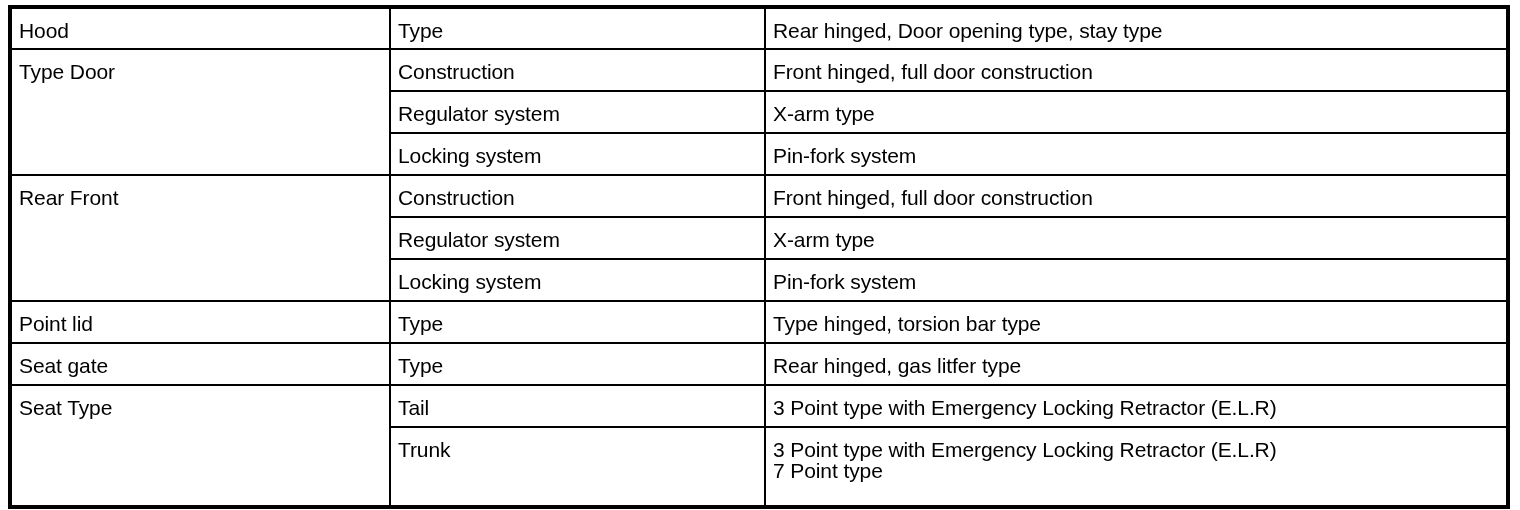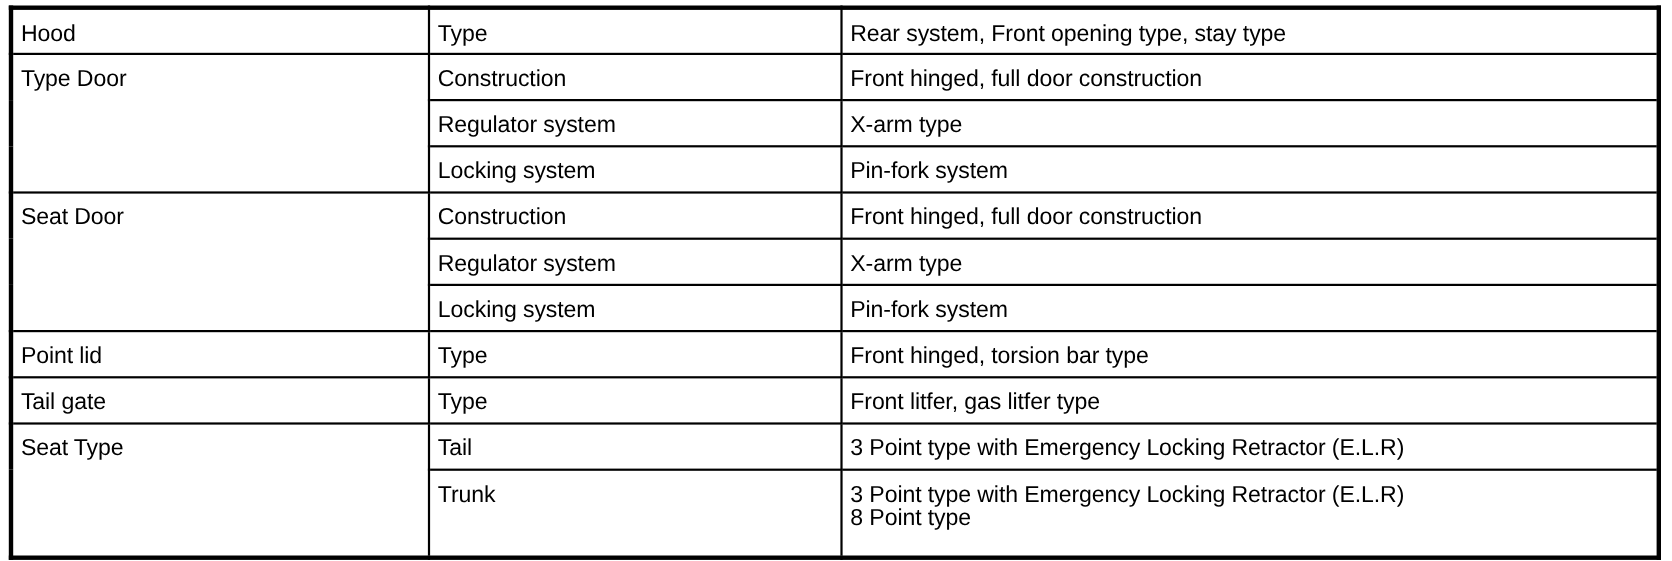--- a/index.html
+++ b/index.html
@@ -67,21 +67,21 @@
     </colgroup>
     <tbody>
         <tr class="r-std">
           <td class="group-cell" rowspan="1">
             <span class="cell-text">Hood</span>
           </td>
           <td>
             <span class="cell-text">Type</span>
           </td>
           <td>
-            <span class="cell-text">Rear system, Front opening type, stay type</span>
+            <span class="cell-text">Rear hinged, Door opening type, stay type</span>
           </td>
         </tr>
         <tr class="r-std">
           <td class="group-cell" rowspan="3">
             <span class="cell-text">Type Door</span>
           </td>
           <td>
             <span class="cell-text">Construction</span>
           </td>
           <td>
@@ -99,21 +99,21 @@
         <tr class="r-std">
           <td>
             <span class="cell-text">Locking system</span>
           </td>
           <td>
             <span class="cell-text">Pin-fork system</span>
           </td>
         </tr>
         <tr class="r-std">
           <td class="group-cell" rowspan="3">
-            <span class="cell-text">Seat Door</span>
+            <span class="cell-text">Rear Front</span>
           </td>
           <td>
             <span class="cell-text">Construction</span>
           </td>
           <td>
             <span class="cell-text">Front hinged, full door construction</span>
           </td>
         </tr>
         <tr class="r-std">
           <td>
@@ -132,46 +132,46 @@
           </td>
         </tr>
         <tr class="r-std">
           <td class="group-cell" rowspan="1">
             <span class="cell-text">Point lid</span>
           </td>
           <td>
             <span class="cell-text">Type</span>
           </td>
           <td>
-            <span class="cell-text">Front hinged, torsion bar type</span>
+            <span class="cell-text">Type hinged, torsion bar type</span>
           </td>
         </tr>
         <tr class="r-std">
           <td class="group-cell" rowspan="1">
-            <span class="cell-text">Tail gate</span>
+            <span class="cell-text">Seat gate</span>
           </td>
           <td>
             <span class="cell-text">Type</span>
           </td>
           <td>
-            <span class="cell-text">Front litfer, gas litfer type</span>
+            <span class="cell-text">Rear hinged, gas litfer type</span>
           </td>
         </tr>
         <tr class="r-std">
           <td class="group-cell" rowspan="2">
             <span class="cell-text">Seat Type</span>
           </td>
           <td>
             <span class="cell-text">Tail</span>
           </td>
           <td>
             <span class="cell-text">3 Point type with Emergency Locking Retractor (E.L.R)</span>
           </td>
         </tr>
         <tr class="r-tall">
           <td>
             <span class="cell-text">Trunk</span>
           </td>
-          <td><span class="cell-text">3 Point type with Emergency Locking Retractor (E.L.R)</span><span class="line2">8 Point type</span></td>
+          <td><span class="cell-text">3 Point type with Emergency Locking Retractor (E.L.R)</span><span class="line2">7 Point type</span></td>
         </tr>
       </tbody>
   </table>
 </div>
 
 </body></html>

